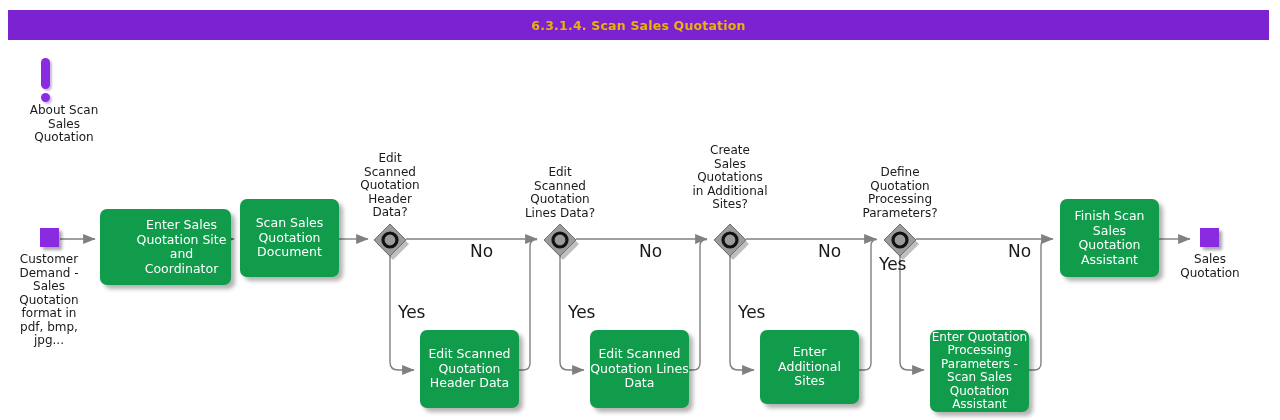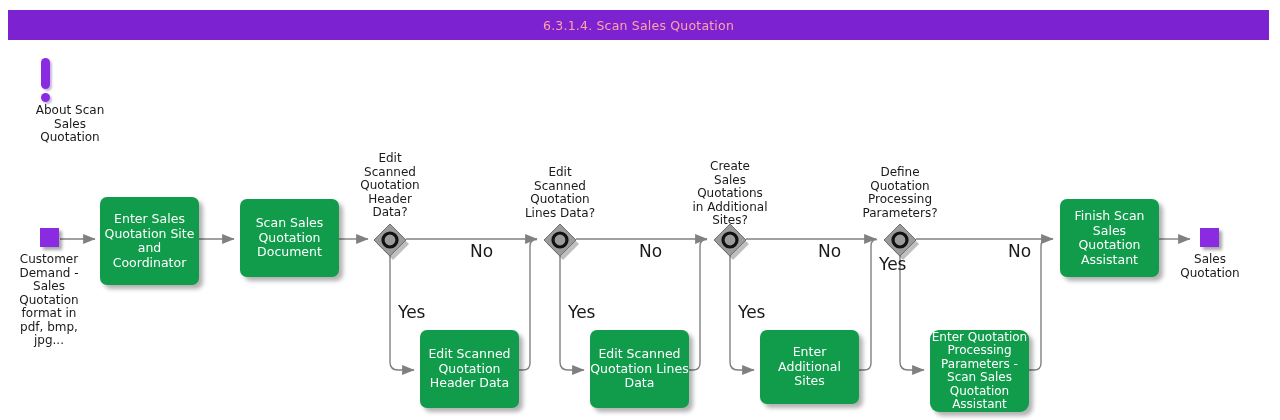--- a/index.html
+++ b/index.html
@@ -1,25 +1,25 @@
 <!DOCTYPE html>
 <html><head>
 <meta charset="utf-8">
 <style>
   html,body{margin:0;padding:0;background:#fff;}
   .canvas{position:relative;width:1280px;height:420px;background:#ffffff;overflow:hidden;
           font-family:"DejaVu Sans","Liberation Sans",sans-serif;color:#1a1a1a;}
   .titlebar{position:absolute;left:8px;top:10px;width:1261px;height:30px;background:#7d22d1;
-            color:#fca5a5;display:flex;align-items:center;justify-content:center;
-            font-size:12.5px;font-weight:normal;letter-spacing:0.2px;}
+            color:#eab308;display:flex;align-items:center;justify-content:center;
+            font-size:12.5px;font-weight:bold;letter-spacing:0.2px;}
   svg.wires{position:absolute;left:0;top:0;width:1280px;height:420px;}
   .task{position:absolute;width:99px;background:#109c4b;color:#ffffff;border-radius:7px;
         box-shadow:4px 4px 4px rgba(0,0,0,0.30);display:flex;align-items:center;justify-content:center;
         text-align:center;font-size:12.5px;line-height:14.5px;white-space:pre-line;cursor:pointer;}
-  .task.small{font-size:12px;line-height:13.5px;border-radius:9px;}
+  .task.small{font-size:12px;line-height:13.5px;}
   .event-square{position:absolute;width:19px;height:19px;background:#8a2be2;
                 box-shadow:3px 3px 3px rgba(0,0,0,0.35);cursor:pointer;}
   .lbl{position:absolute;font-size:12px;line-height:13.5px;text-align:center;white-space:pre-line;}
   .edge-lbl{position:absolute;font-size:17px;line-height:13px;}
   .excl{position:absolute;left:38px;top:56px;width:18px;height:46px;cursor:pointer;}
   .excl .bar{position:absolute;left:3px;top:2px;width:9px;height:31px;border-radius:4.5px;
              background:#8a2be2;box-shadow:2px 2px 2px rgba(100,60,160,0.35);}
   .excl .dot{position:absolute;left:3px;top:37px;width:9px;height:9px;border-radius:50%;
              background:#8a2be2;box-shadow:2px 2px 2px rgba(100,60,160,0.35);}
 </style>
@@ -79,53 +79,53 @@
       <polygon points="887,244 903,228 919,244 903,260" fill="rgba(0,0,0,0.25)"></polygon>
       <polygon points="884,240 900,224 916,240 900,256" fill="#9b9b9b" stroke="#6e6e6e" stroke-width="1"></polygon>
       <circle cx="900" cy="240" r="7" fill="none" stroke="#111111" stroke-width="3.2"></circle>
     </g>
   </svg>
 
   <div class="excl">
     <div class="bar"></div>
     <div class="dot"></div>
   </div>
-  <div class="lbl" style="left:16px;top:104px;width:92px;padding-left:8px;">About Scan
+  <div class="lbl" style="left:10px;top:104px;width:92px;padding-left:8px;">About Scan
 Sales
 Quotation</div>
 
   <div class="event-square" style="left:40px;top:228px;"></div>
   <div class="lbl" style="left:2px;top:253px;width:94px;text-align:center;">Customer
 Demand -
 Sales
 Quotation
 format in
 pdf, bmp,
 jpg...</div>
 
-  <div class="task" style="left:100px;top:197px;height:88px;">Enter Sales
+  <div class="task" style="left:100px;top:209px;height:76px;padding-left:32px;">Enter Sales
 Quotation Site
 and Coordinator</div>
   <div class="task" style="left:240px;top:199px;height:78px;">Scan Sales
 Quotation
 Document</div>
   <div class="task" style="left:1060px;top:199px;height:78px;">Finish Scan
 Sales Quotation
 Assistant</div>
 
   <div class="lbl" style="left:325px;top:152px;width:130px;">Edit
 Scanned
 Quotation
 Header
 Data?</div>
   <div class="lbl" style="left:495px;top:166px;width:130px;">Edit
 Scanned
 Quotation
 Lines Data?</div>
-  <div class="lbl" style="left:665px;top:160px;width:130px;">Create
+  <div class="lbl" style="left:665px;top:144px;width:130px;">Create
 Sales
 Quotations
 in Additional
 Sites?</div>
   <div class="lbl" style="left:835px;top:166px;width:130px;">Define
 Quotation
 Processing
 Parameters?</div>
 
   <div class="edge-lbl" style="left:470px;top:245px;">No</div>

